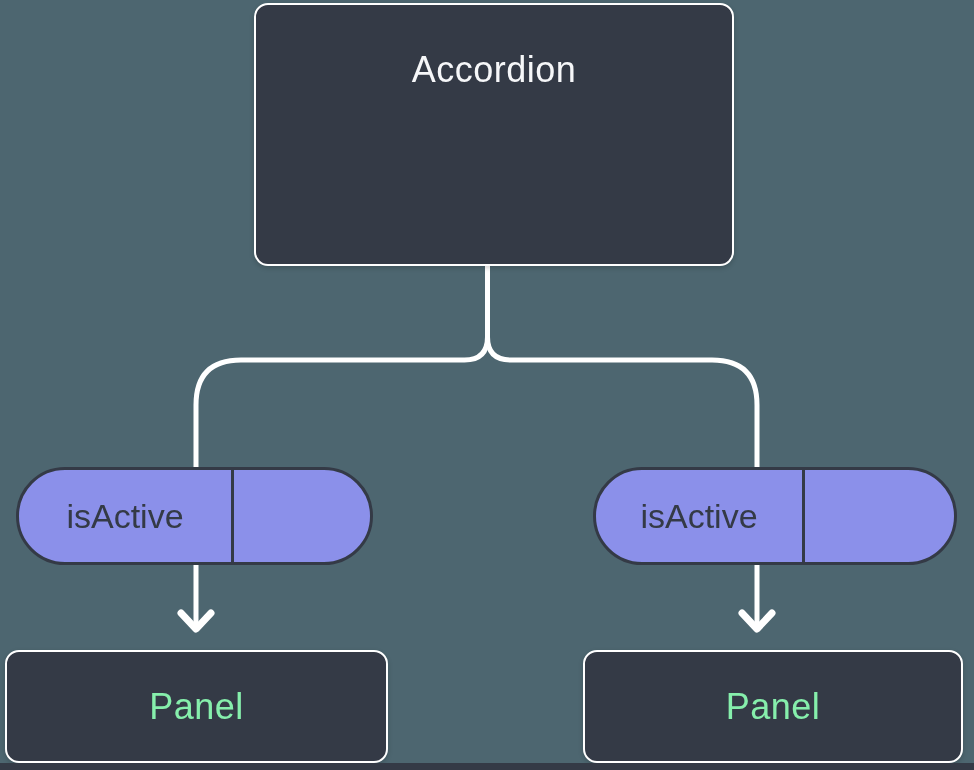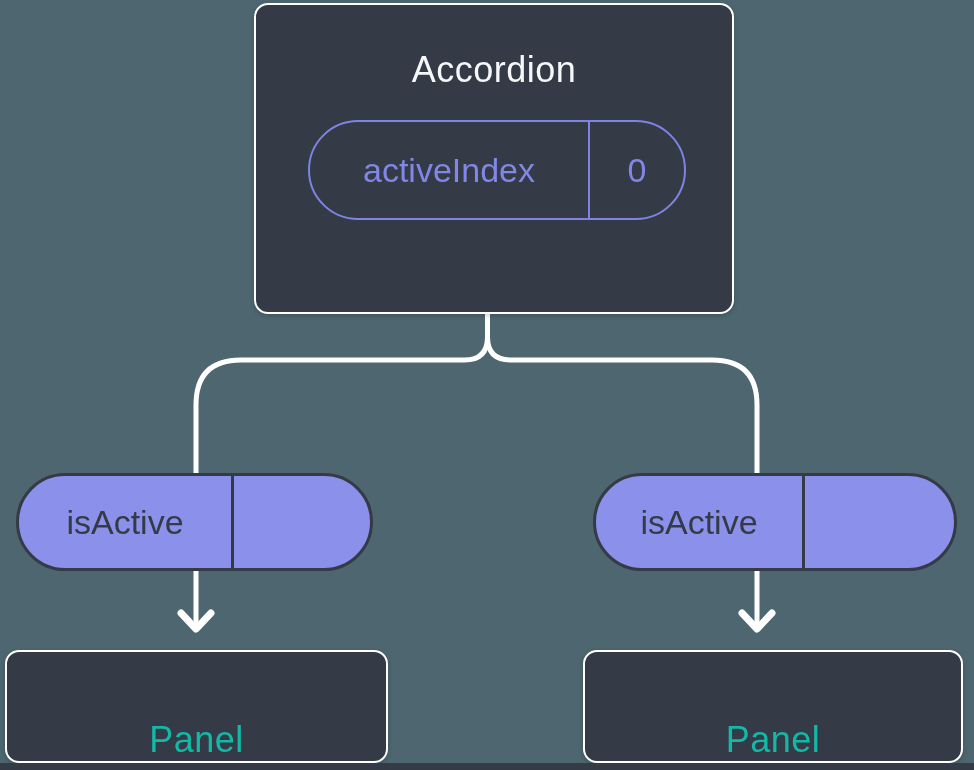--- a/index.html
+++ b/index.html
@@ -23,21 +23,21 @@
     position: absolute;
     box-sizing: border-box;
     background: #343A46;
     border: 2px solid #FFFFFF;
     border-radius: 14px;
     z-index: 2;
     box-shadow: 0 2px 5px rgba(0,0,0,0.18);
   }
   .node-root {
     left: 254px; top: 3px;
-    width: 480px; height: 311px;
+    width: 480px; height: 263px;
   }
   .node-title {
     position: absolute;
     left: 0; top: 44px;
     width: 100%;
     text-align: center;
     color: #F6F7F9;
     font-size: 36px;
     font-weight: 500;
     letter-spacing: 0.5px;
@@ -71,21 +71,20 @@
     box-sizing: border-box;
     top: 467px;
     height: 98px;
     background: #8B90EA;
     border: 3px solid #343A46;
     border-radius: 49px;
     display: flex;
     align-items: stretch;
     overflow: hidden;
     z-index: 3;
-    margin-top: 6px;
   }
   .prop-pill-filled .cell {
     display: flex;
     align-items: center;
     justify-content: center;
     color: #343A46;
     font-size: 34px;
   }
   .prop-pill-filled .divider {
     width: 3px;
@@ -94,23 +93,23 @@
   .pill-left { left: 16px; width: 357px; }
   .pill-left .cell-name { width: 212px; }
   .pill-left .cell-value { flex: 1 1 auto; }
   .pill-right { left: 593px; width: 364px; }
   .pill-right .cell-name { width: 206px; }
   .pill-right .cell-value { flex: 1 1 auto; }
   .node-panel {
     top: 650px;
     height: 113px;
     display: flex;
-    align-items: flex-end;
+    align-items: center;
     justify-content: center;
-    color: #14b8a6;
+    color: #86efac;
     font-size: 36px;
     font-weight: 500;
     letter-spacing: 0.5px;
   }
   .panel-left  { left: 5px;   width: 383px; }
   .panel-right { left: 583px; width: 380px; }
   .bottom-strip {
     position: absolute;
     left: 0; top: 763px;
     width: 974px; height: 7px;
@@ -126,25 +125,20 @@
   <svg class="edges" width="974" height="770" viewBox="0 0 974 770" fill="none" xmlns="http://www.w3.org/2000/svg">
     <path d="M 487.5 265 L 487.5 337" stroke="#FFFFFF" stroke-width="5"></path>
     <path d="M 487.5 337 Q 487.5 360 464.5 360 L 241 360 Q 196 360 196 405 L 196 627" stroke="#FFFFFF" stroke-width="5"></path>
     <path d="M 487.5 337 Q 487.5 360 510.5 360 L 712 360 Q 757 360 757 405 L 757 627" stroke="#FFFFFF" stroke-width="5"></path>
     <path d="M 181 613 L 196 629 L 211 613" stroke="#FFFFFF" stroke-width="7" stroke-linecap="round" stroke-linejoin="round"></path>
     <path d="M 742 613 L 757 629 L 772 613" stroke="#FFFFFF" stroke-width="7" stroke-linecap="round" stroke-linejoin="round"></path>
   </svg>
 
   <div class="node node-root">
     <div class="node-title">Accordion</div>
-    <div class="prop-pill-outline">
-      <div class="cell cell-name">activeIndex</div>
-      <div class="divider"></div>
-      <div class="cell cell-value">0</div>
-    </div>
   </div>
 
   <div class="prop-pill-filled pill-left">
     <div class="cell cell-name">isActive</div>
     <div class="divider"></div>
   </div>
 
   <div class="prop-pill-filled pill-right">
     <div class="cell cell-name">isActive</div>
     <div class="divider"></div>

